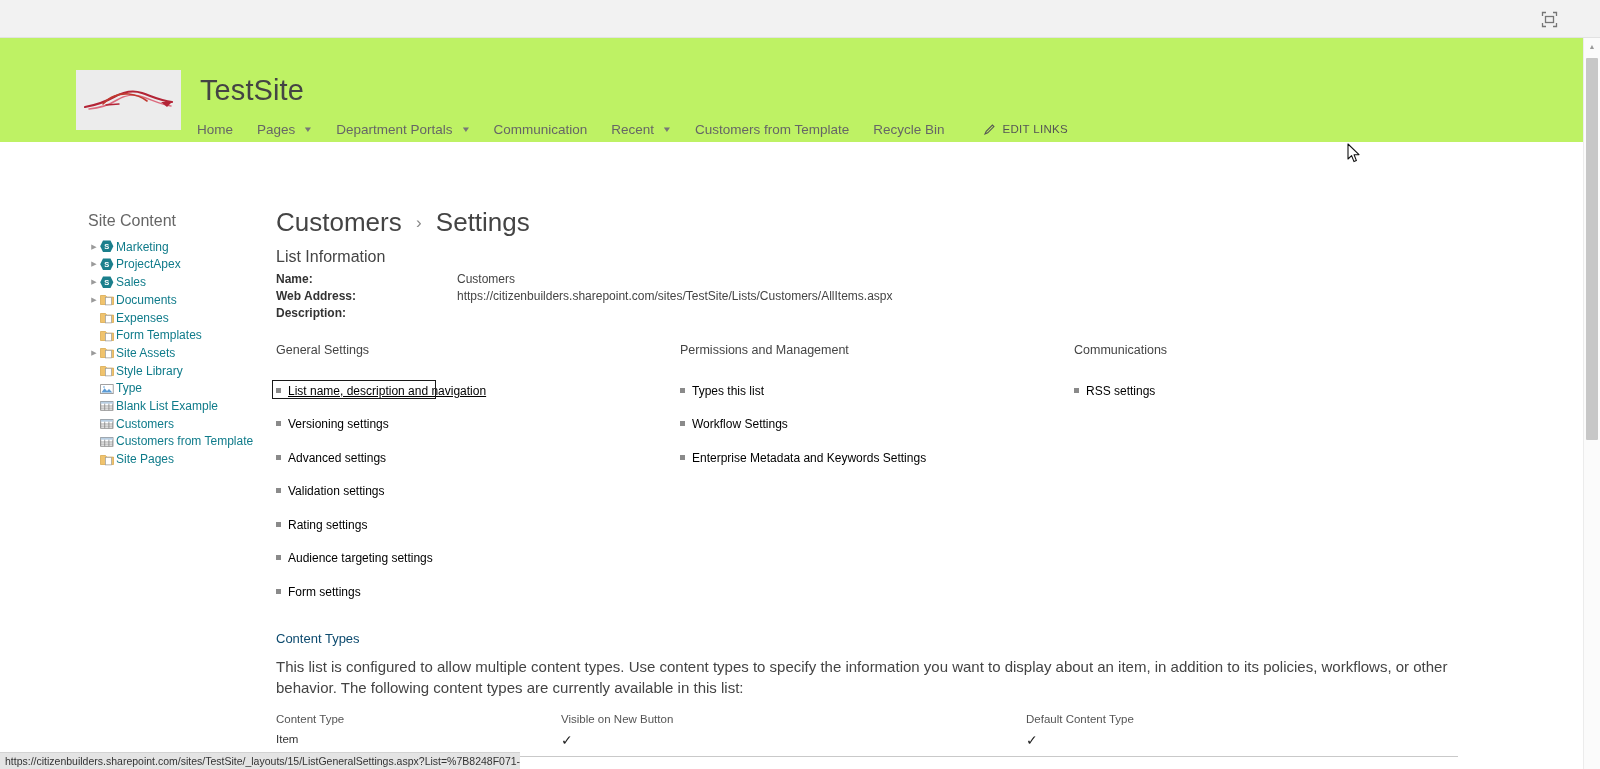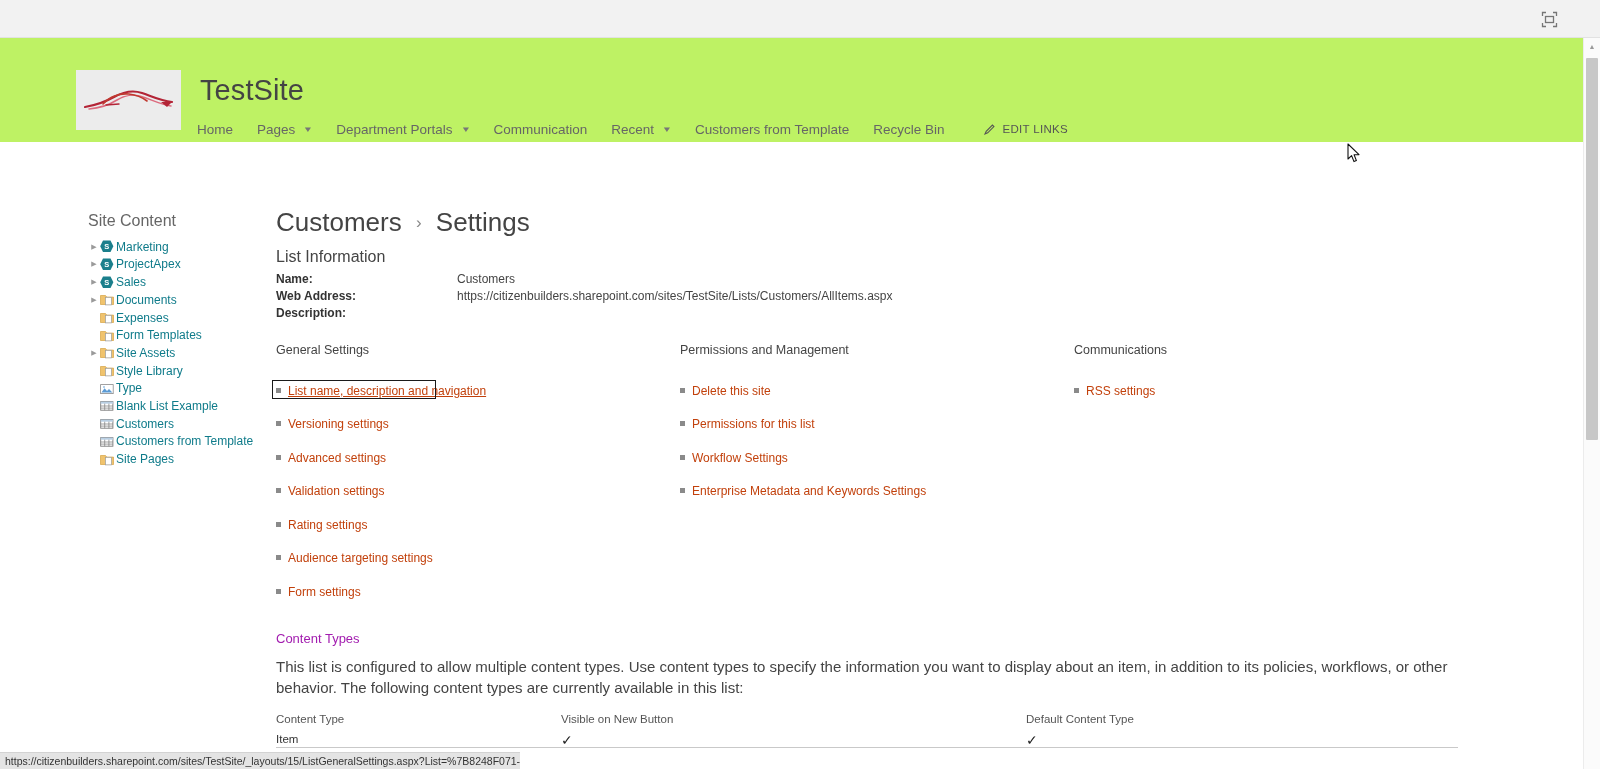--- a/index.html
+++ b/index.html
@@ -116,34 +116,34 @@
   .col.c3 { left: 798px; width: 330px; }
   .col-head { font-size: 12.5px; color: #444; margin-bottom: 27px; }
   .slink {
     display: flex; align-items: flex-start; margin-bottom: 19.5px;
     font-size: 12px; cursor: pointer; position: relative;
   }
   .bullet {
     width: 5px; height: 5px; background: #8a8a8a; flex: 0 0 5px;
     margin-right: 7px; margin-top: 4px;
   }
-  .slink a { color: #c2410c; text-decoration: none; }
+  .slink a { color: #000000; text-decoration: none; }
   .slink.focused .focusbox {
     position: absolute; left: -4px; top: -4px; right: auto; width: 164px; height: 19px;
     border: 1.5px solid #1a1a1a; pointer-events: none;
   }
   .slink.focused a { text-decoration: underline; }
 
   .ct-section { margin-top: 38px; }
-  .ct-title { font-size: 13px; color: #a21caf; margin-bottom: 10px; }
+  .ct-title { font-size: 13px; color: #0c4a6e; margin-bottom: 10px; }
   .ct-desc { font-size: 15px; color: #444; line-height: 1.45; margin-bottom: 14px; }
 
   .ct-table { width: 1182px; font-size: 11.5px; }
   .ct-hrow { display: flex; color: #555; padding-bottom: 8px; }
-  .ct-row { display: flex; color: #333; border-bottom: 1px solid #c9c9c9; }
+  .ct-row { display: flex; color: #333; padding-bottom: 9px; border-bottom: 1px solid #c9c9c9; }
   .ctc1 { width: 285px; flex: 0 0 285px; }
   .ctc2 { width: 465px; flex: 0 0 465px; }
   .ctc3 { width: 430px; flex: 0 0 430px; }
   .check { font-size: 14px; color: #222; line-height: 1; }
 
   .ct-links { margin-top: 16px; }
   .ct-links .slink { margin-bottom: 14px; }
 
   
   .statusbar {
@@ -437,25 +437,21 @@
             <div class="slink">
               <span class="bullet"></span>
               <a>Form settings</a>
             </div>
           </div>
 
           <div class="col c2">
             <div class="col-head">Permissions and Management</div>
             <div class="slink">
               <span class="bullet"></span>
-              <a>Delete this site</a>
-            </div>
-            <div class="slink">
-              <span class="bullet"></span>
-              <a>Permissions for this list</a>
+              <a>Types this list</a>
             </div>
             <div class="slink">
               <span class="bullet"></span>
               <a>Workflow Settings</a>
             </div>
             <div class="slink">
               <span class="bullet"></span>
               <a>Enterprise Metadata and Keywords Settings</a>
             </div>
           </div>

